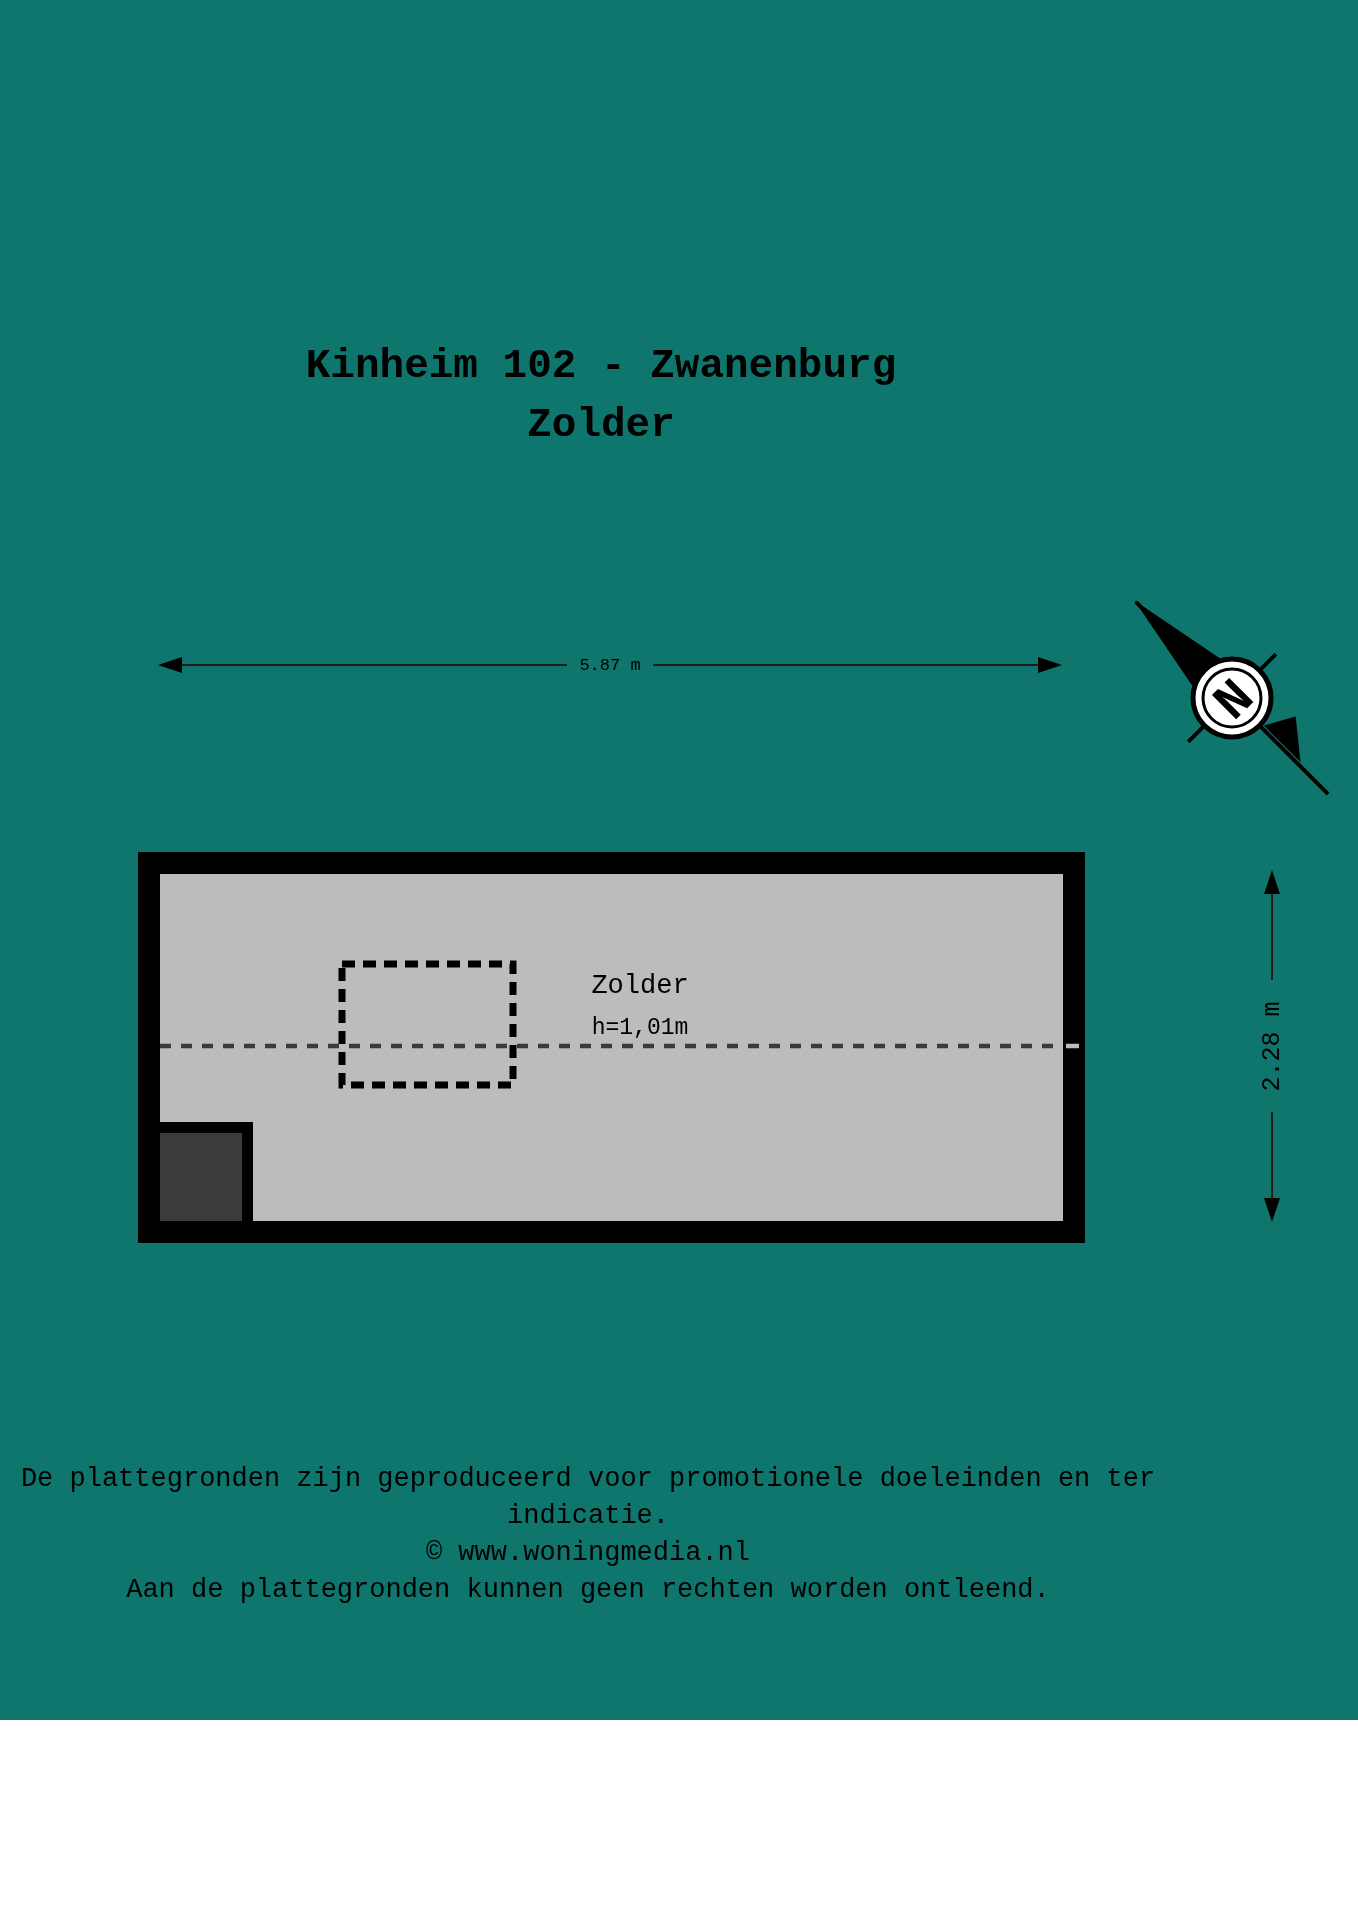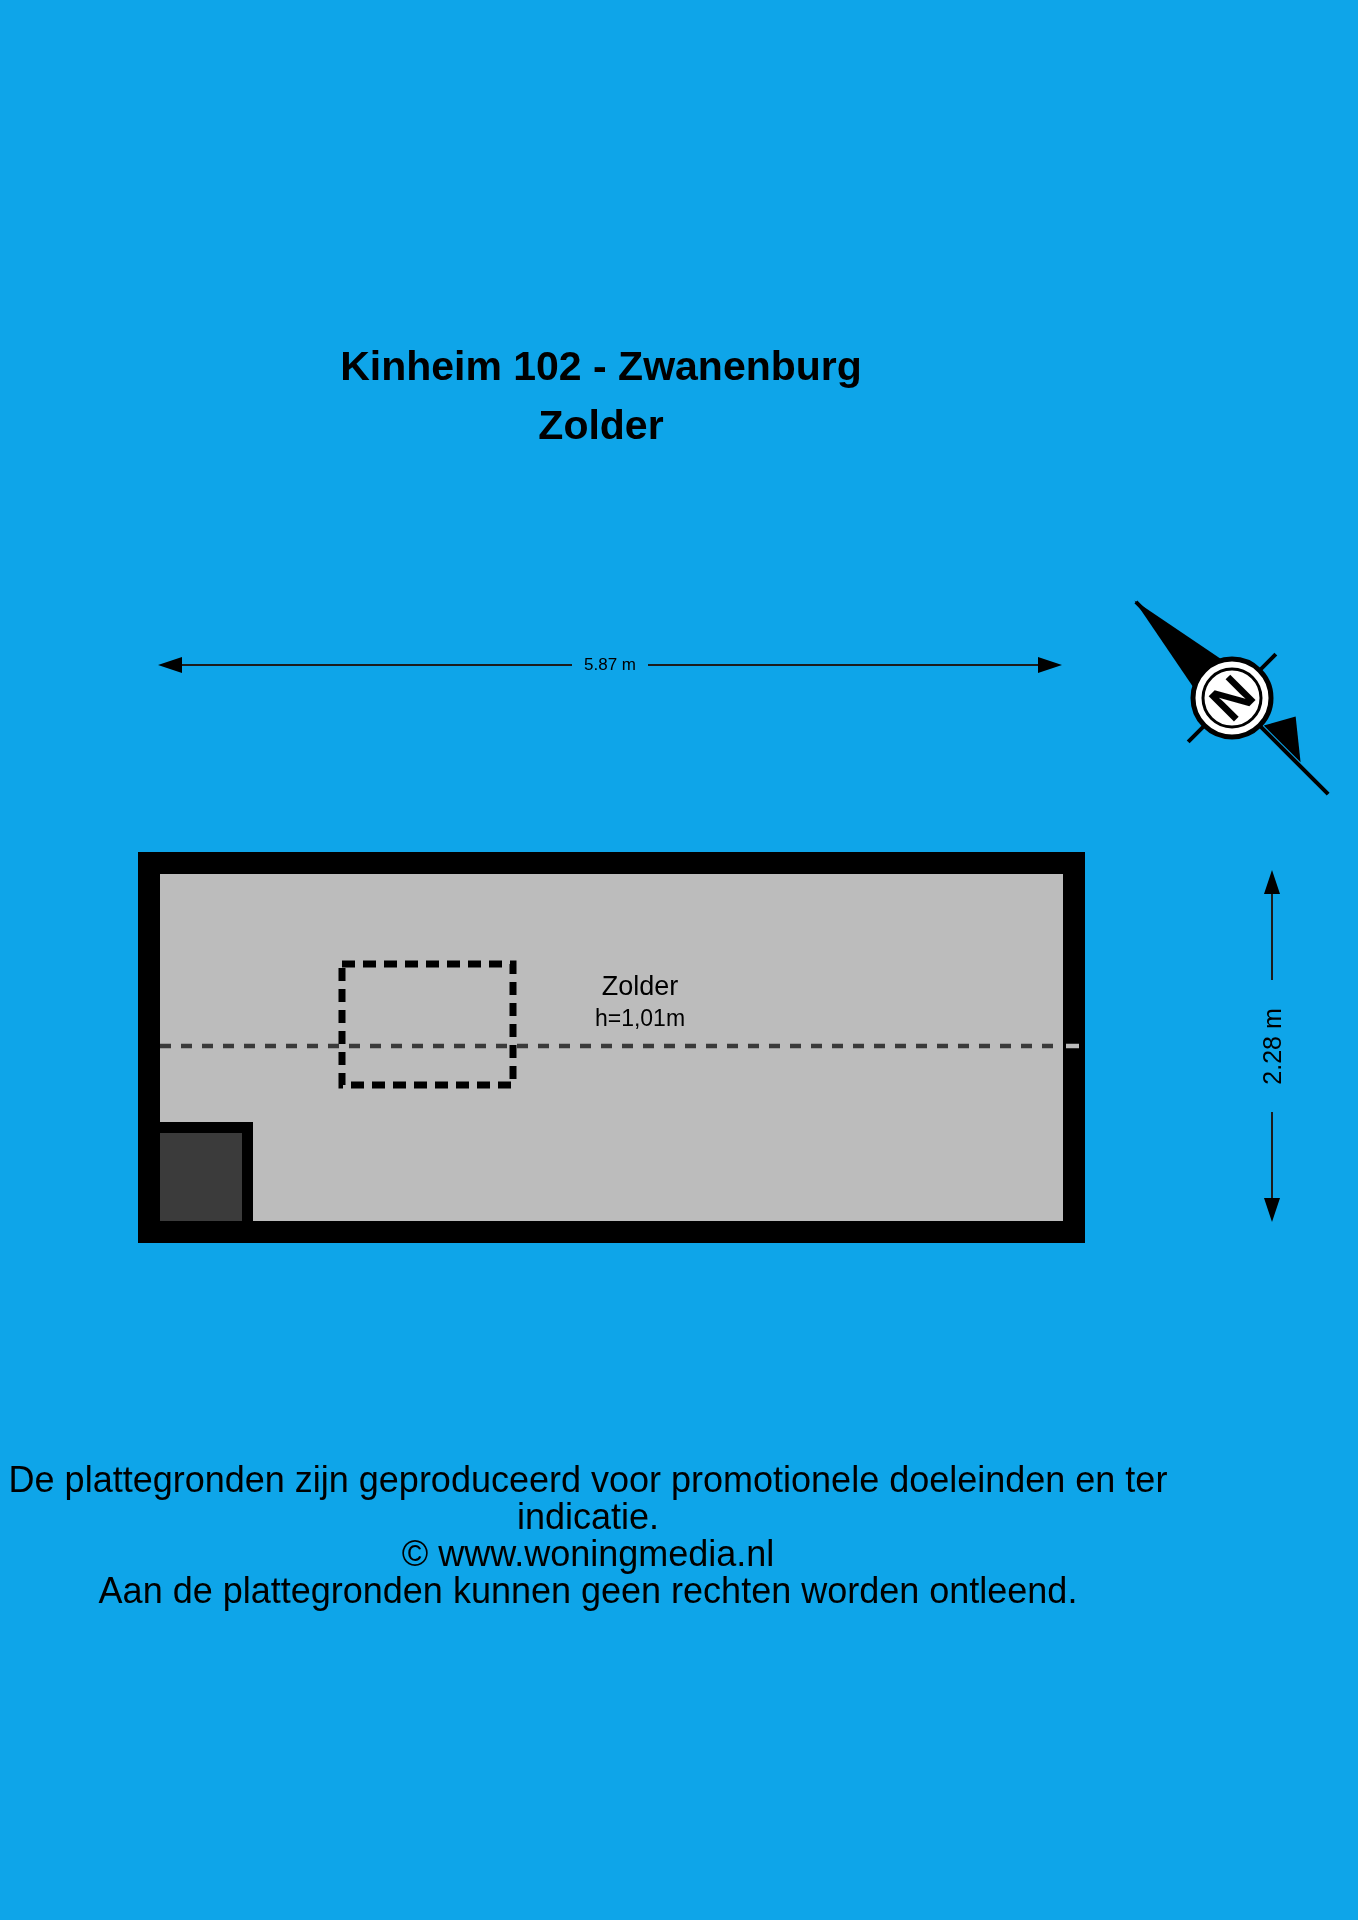--- a/index.html
+++ b/index.html
@@ -1,21 +1,21 @@
 <!DOCTYPE html>
 <html style="--color-floor: #bcbcbc; --color-wall: #000000; --color-dark_area: #3b3b3b; --color-divider: #3a3a3a; --color-line: #1c1c1c;"><head>
 <meta charset="utf-8">
 <style>
   html,body{margin:0;padding:0;background:#fff;}
   .page{
     position:relative;
-    width:1358px;height:1920px;
-    background:#0ea5e9;
+    width:1358px;height:1720px;
+    background:#0f766e;
     overflow:hidden;
-    font-family:Liberation Sans, sans-serif;
+    font-family:Liberation Mono, monospace;
     color:#000;
   }
   
   .title{
     position:absolute;left:0;top:337px;width:1202px;
     text-align:center;font-weight:bold;font-size:41px;line-height:59px;
   }
   
   .hdim{
     position:absolute;left:158px;top:652px;width:904px;height:26px;
@@ -33,27 +33,27 @@
   .arrow-n{width:0;height:0;border-left:8px solid transparent;border-right:8px solid transparent;border-bottom:24px solid #000;}
   .arrow-s{width:0;height:0;border-left:8px solid transparent;border-right:8px solid transparent;border-top:24px solid #000;}
   .vdim-line{width:2px;flex:1;background:#1c1c1c;}
   .vdim-labelbox{height:132px;display:flex;align-items:center;justify-content:center;}
   .vdim-label{transform:rotate(-90deg);font-size:25px;white-space:nowrap;}
   
   .plan{position:absolute;left:138px;top:852px;width:947px;height:391px;}
   .plan svg{position:absolute;left:0;top:0;}
   .room-label{position:absolute;left:540px;top:971px;width:200px;text-align:center;}
   .room-name{font-size:27px;line-height:30px;}
-  .room-height{font-size:23px;line-height:26px;margin-top:4px;}
+  .room-height{font-size:23px;line-height:26px;margin-top:14px;}
   
   .compass{position:absolute;left:1092px;top:558px;width:280px;height:280px;}
   
   .footer{
     position:absolute;left:0;top:1461px;width:1176px;
-    text-align:center;font-size:36px;line-height:37px;
+    text-align:center;font-size:27px;line-height:37px;
   }
 </style>
 </head>
 <body>
 
 <div class="page">
 
   <div class="title">
     <div>Kinheim 102 - Zwanenburg</div>
     <div>Zolder</div>

